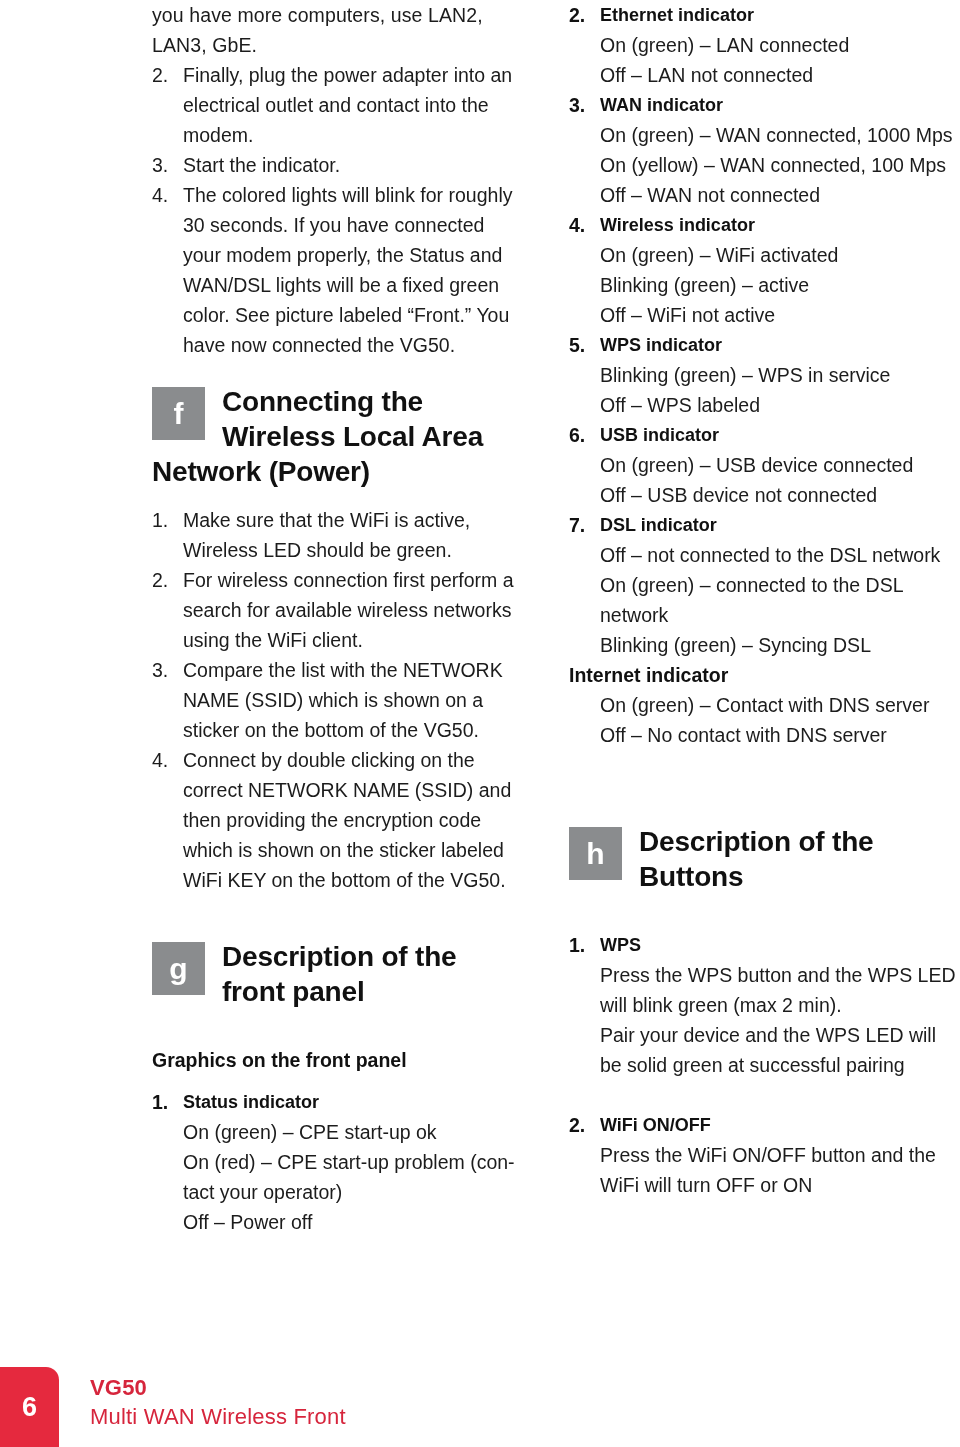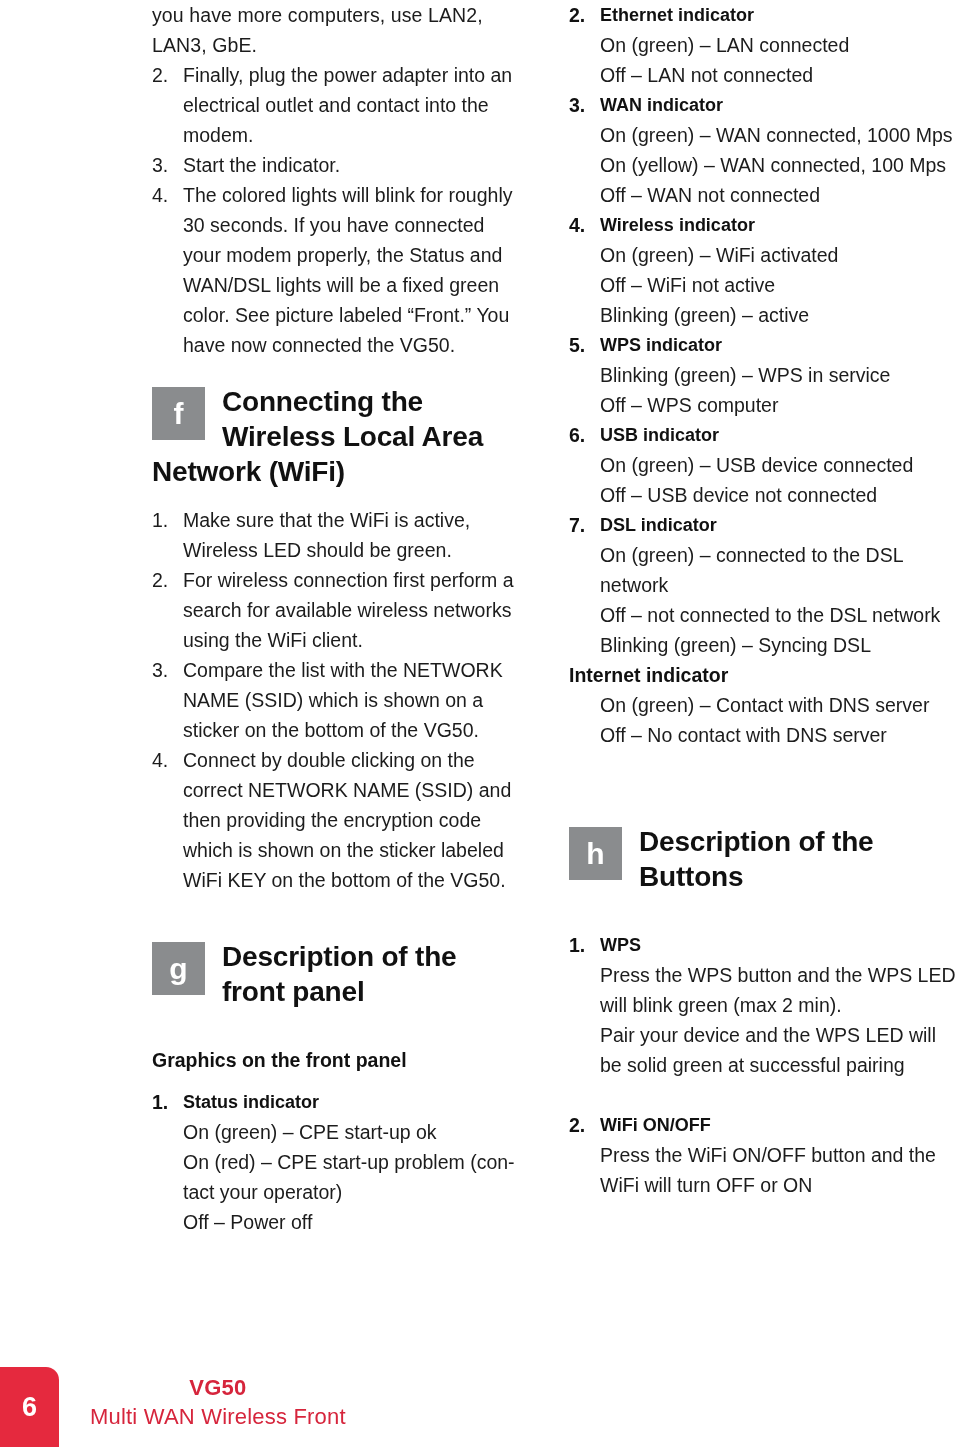--- a/index.html
+++ b/index.html
@@ -152,21 +152,20 @@
     position: absolute;
     left: 90px;
     top: 6px;
   }
   .footer-brand {
     font-size: 22px;
     line-height: 29px;
     font-weight: bold;
     color: #d6253c;
     letter-spacing: 0.2px;
-    text-align: center;
   }
   .footer-sub {
     font-size: 22px;
     line-height: 30px;
     font-weight: normal;
     color: #d6253c;
     letter-spacing: 0.2px;
   }
   .sp-12 { height: 12px; }
   .sp-16 { height: 16px; }
@@ -196,21 +195,21 @@
       <li>
         <span class="num">4.</span>
         <span>The colored lights will blink for roughly 30 seconds. If you have connected your modem properly, the Status and WAN/DSL lights will be a fixed green color. See picture labeled “Front.” You have now connected the VG50.</span>
       </li>
     </ol>
 
     <div class="sp-24"></div>
 
     <div class="badge-head clearfix">
       <div class="badge">f</div>
-      <div class="badge-title">Connecting the Wireless Local Area Network (WiFi)</div>
+      <div class="badge-title">Connecting the Wireless Local Area Network (Power)</div>
     </div>
 
     <div class="sp-16"></div>
 
     <ol class="num-list">
       <li>
         <span class="num">1.</span>
         <span>Make sure that the WiFi is active, Wireless LED should be green.</span>
       </li>
       <li>
@@ -268,43 +267,43 @@
         <div class="ind-title">WAN indicator</div>
         <div class="ind-body">On (green) – WAN connected, 1000 Mps</div>
         <div class="ind-body">On (yellow) – WAN connected, 100 Mps</div>
         <div class="ind-body">Off – WAN not connected</div>
       </li>
 
       <li>
         <span class="ind-num">4.</span>
         <div class="ind-title">Wireless indicator</div>
         <div class="ind-body">On (green) – WiFi activated</div>
+        <div class="ind-body">Blinking (green) – active</div>
         <div class="ind-body">Off – WiFi not active</div>
-        <div class="ind-body">Blinking (green) – active</div>
       </li>
 
       <li>
         <span class="ind-num">5.</span>
         <div class="ind-title">WPS indicator</div>
         <div class="ind-body">Blinking (green) – WPS in service</div>
-        <div class="ind-body">Off – WPS computer</div>
+        <div class="ind-body">Off – WPS labeled</div>
       </li>
 
       <li>
         <span class="ind-num">6.</span>
         <div class="ind-title">USB indicator</div>
         <div class="ind-body">On (green) – USB device connected</div>
         <div class="ind-body">Off – USB device not connected</div>
       </li>
 
       <li>
         <span class="ind-num">7.</span>
         <div class="ind-title">DSL indicator</div>
+        <div class="ind-body">Off – not connected to the DSL network</div>
         <div class="ind-body">On (green) – connected to the DSL network</div>
-        <div class="ind-body">Off – not connected to the DSL network</div>
         <div class="ind-body">Blinking (green) – Syncing DSL</div>
       </li>
 
       <li>
         <div class="noindex-title">Internet indicator</div>
         <div class="ind-body">On (green) – Contact with DNS server</div>
         <div class="ind-body">Off – No contact with DNS server</div>
       </li>
 
     </ol>

